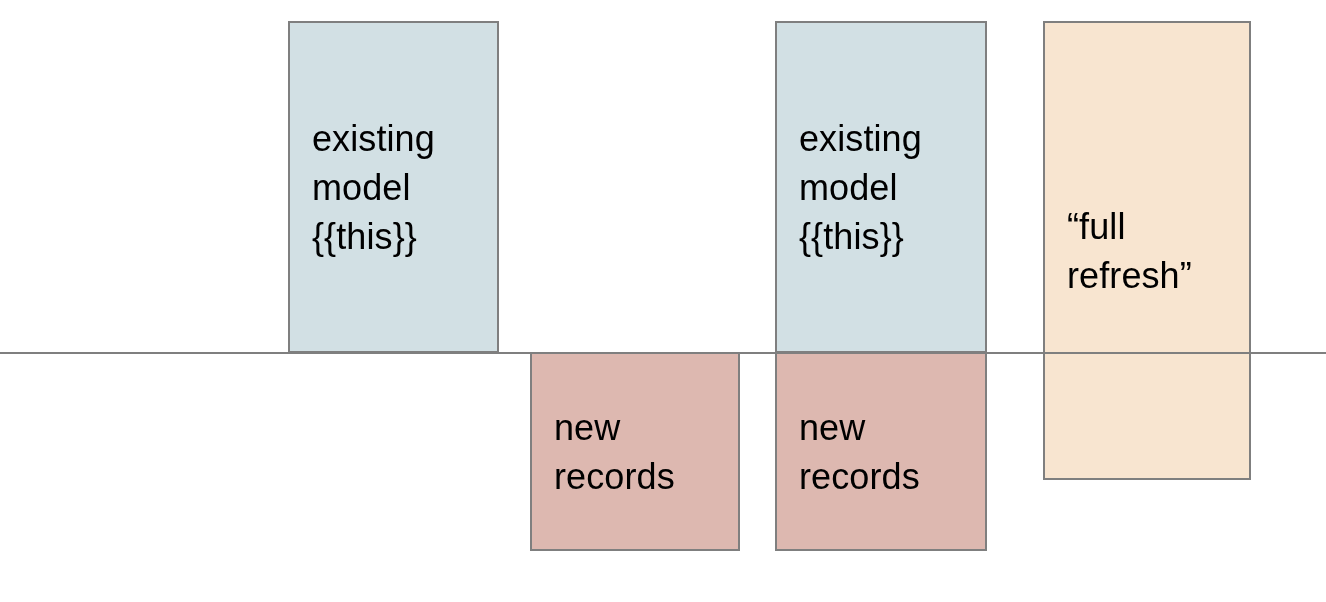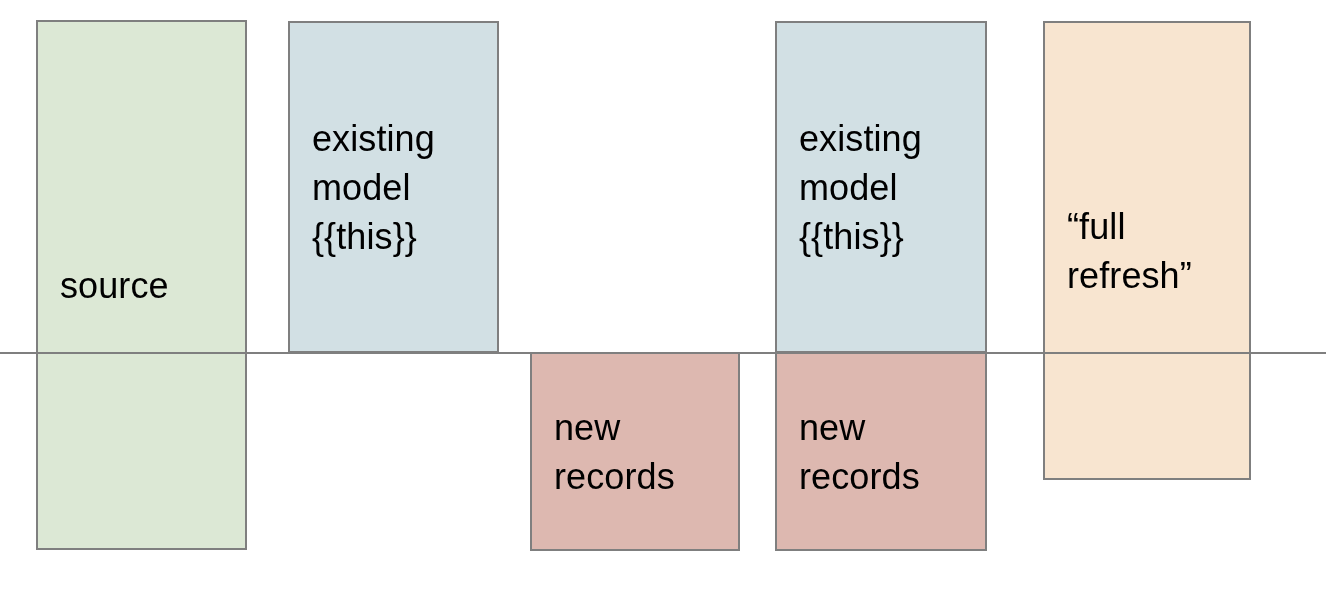--- a/index.html
+++ b/index.html
@@ -55,23 +55,20 @@
 
   
   .box-existing-1 .label,
   .box-existing-2 .label { margin-top: 0; }
 </style>
 </head>
 <body>
 
 <div id="canvas">
 
-  <div class="box box-source" style="background-color: rgb(220, 232, 213); border-color: rgb(127, 127, 127);">
-    <div class="label">source</div>
-  </div>
 
   <div class="box box-existing-1" style="background-color: rgb(210, 224, 228); border-color: rgb(127, 127, 127);">
     <div class="label">existing
 model
 {{this}}</div>
   </div>
 
   <div class="box box-new-1" style="background-color: rgb(221, 184, 176); border-color: rgb(127, 127, 127);">
     <div class="label">new
 records</div>

